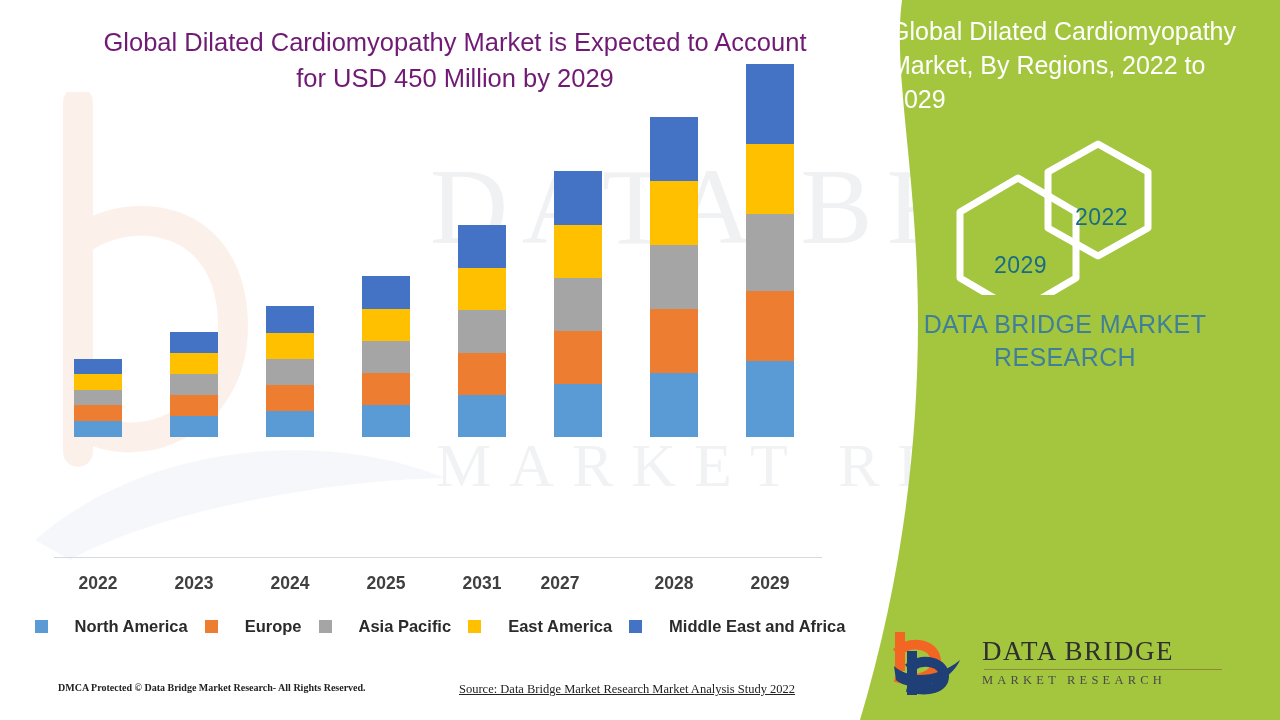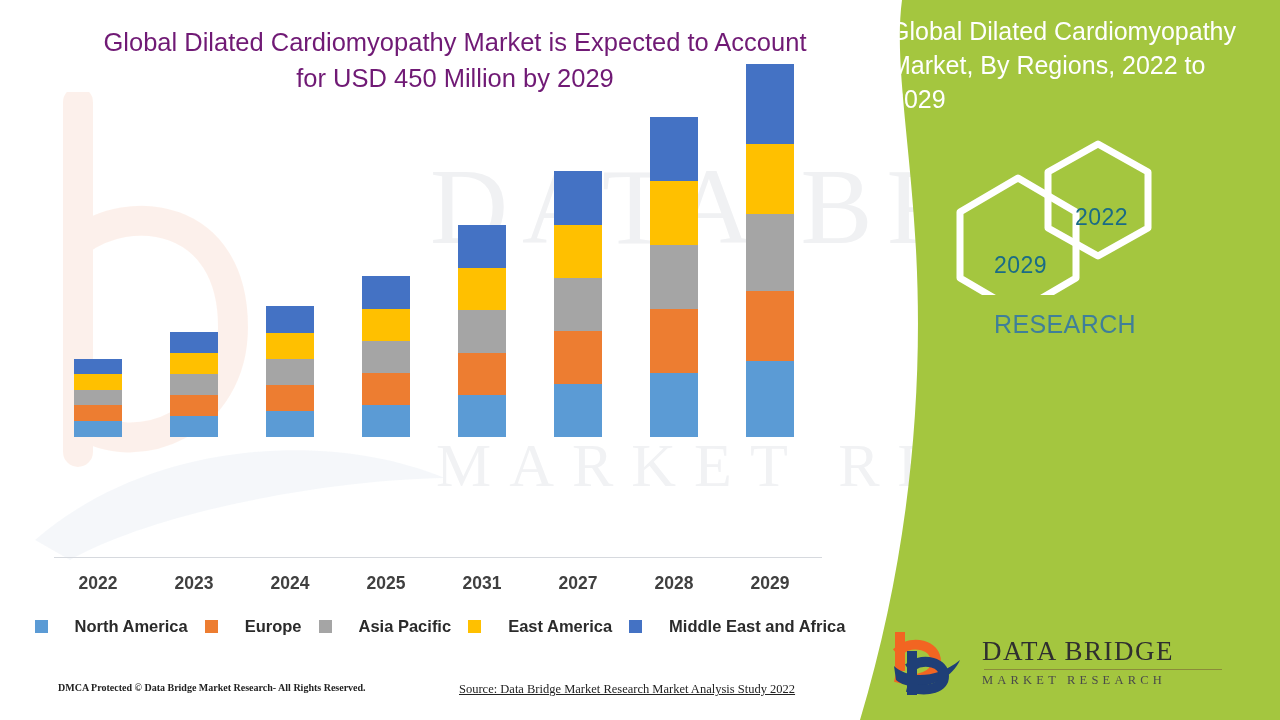--- a/index.html
+++ b/index.html
@@ -340,21 +340,21 @@
           <div class="seg" style="height: 70px; background: rgb(237, 125, 49);"></div>
           <div class="seg" style="height: 76px; background: rgb(91, 155, 213);"></div>
         </div>
       </div>
     <div id="xlabels">
         <div class="xlabel" style="left: 58px;">2022</div>
         <div class="xlabel" style="left: 154px;">2023</div>
         <div class="xlabel" style="left: 250px;">2024</div>
         <div class="xlabel" style="left: 346px;">2025</div>
         <div class="xlabel" style="left: 442px;">2031</div>
-        <div class="xlabel" style="left: 538px;">2027</div>
+        <div class="xlabel" style="left: 520px;">2027</div>
         <div class="xlabel" style="left: 634px;">2028</div>
         <div class="xlabel" style="left: 730px;">2029</div>
       </div>
   </div>
 
   <div class="legend" id="legend">
       <div class="legend-item">
         <span class="legend-swatch" style="background: rgb(91, 155, 213);"></span>
         <span class="legend-label">North America</span>
       </div>
@@ -391,20 +391,21 @@
     <div class="hexwrap">
       <svg viewBox="0 0 230 165" width="230" height="165">
         <polygon points="148,14 198,42 198,98 148,126 98,98 98,42" fill="none" stroke="#ffffff" stroke-width="7" stroke-linejoin="round"></polygon>
         <polygon points="68,48 126,82 126,148 68,182 10,148 10,82" fill="none" stroke="#ffffff" stroke-width="7" stroke-linejoin="round"></polygon>
       </svg>
       <div class="hex-year hex-2022">2022</div>
       <div class="hex-year hex-2029">2029</div>
     </div>
 
     <div class="dbmr-name">
+      <div>DATA BRIDGE MARKET</div>
       <div>RESEARCH</div>
     </div>
 
     <div class="logo-block">
       <svg class="logo-mark" viewBox="0 0 86 64">
         <path d="M10 4 L10 34 M10 18 C22 8 46 12 46 30 C46 44 28 50 10 46" fill="none" stroke="#f26522" stroke-width="10" stroke-linecap="square"></path>
         <path d="M4 34 C16 46 46 48 70 28 C60 52 22 62 6 48 Z" fill="#1f3f77"></path>
         <path d="M22 24 L22 58 M22 34 C34 26 54 30 54 44 C54 56 38 60 22 56" fill="none" stroke="#1f3f77" stroke-width="10" stroke-linecap="square"></path>
       </svg>
       <div class="logo-text">

